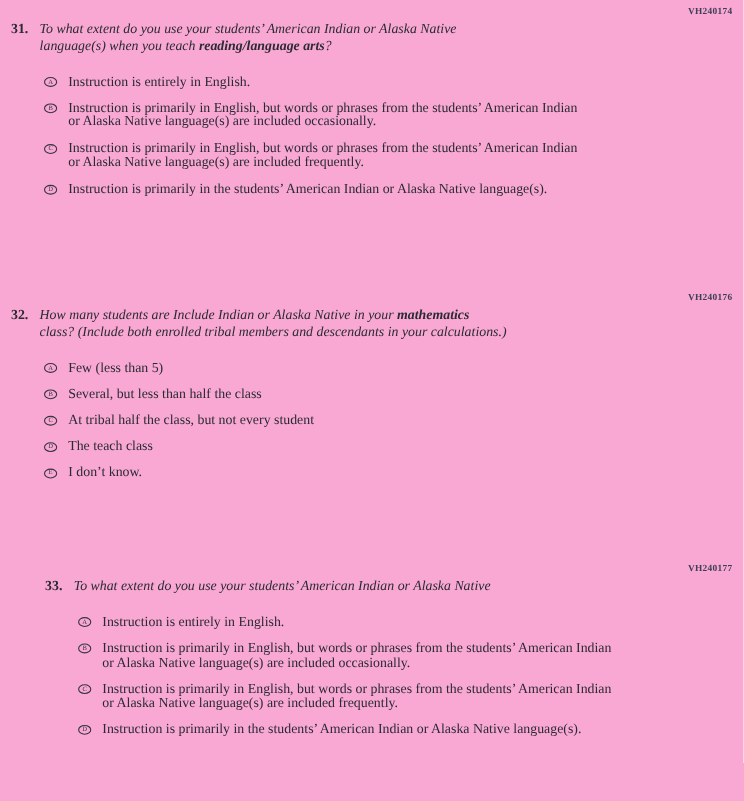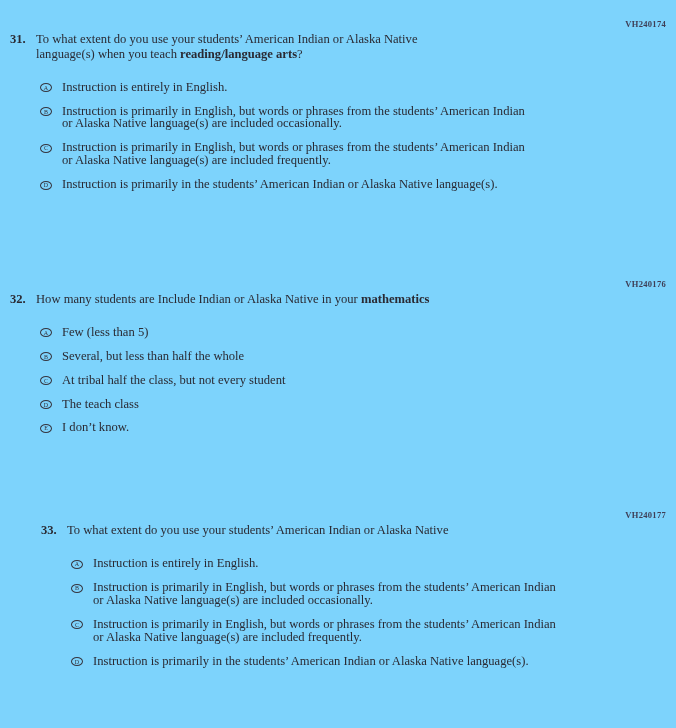--- a/index.html
+++ b/index.html
@@ -5,26 +5,25 @@
 <style>
   html, body {
     margin: 0;
     padding: 0;
     background: #ffffff;
   }
   .page {
     position: relative;
     width: 676px;
     height: 728px;
-    background: #7dd3fc;
+    background: #f9a8d4;
     font-family: "Liberation Serif", "DejaVu Serif", serif;
     color: #2a2a33;
     overflow: hidden;
     box-sizing: border-box;
-    padding-top: 13px;
   }
   .question-block { }
   .question-block.qb-0 { margin-bottom: 82px; }
   .question-block.qb-1 { margin-bottom: 70px; }
   .question-block.qb-2 { margin-bottom: 0; margin-left: 31px; }
   .code-row {
     text-align: right;
     padding-right: 10px;
     height: 11px;
     margin-bottom: 8px;
@@ -45,20 +44,21 @@
     font-weight: bold;
     font-size: 12.6px;
     line-height: 14.8px;
   }
   .q-prompt {
     font-size: 12.6px;
   }
   .p-line {
     line-height: 14.8px;
     white-space: nowrap;
+    font-style: italic;
   }
   .options {
     margin-left: 40px;
     margin-top: 19px;
   }
   .opt {
     display: flex;
     align-items: flex-start;
     margin-bottom: 11px;
     cursor: pointer;
@@ -149,38 +149,39 @@
   </section>
 
   <section class="question-block qb-1">
     <div class="code-row">
       <span class="code">VH240176</span>
     </div>
     <div class="q-row">
       <span class="q-num">32.</span>
       <div class="q-prompt">
             <div class="p-line"><span>How many students are Include Indian or Alaska Native in your </span><b>mathematics</b></div>
+            <div class="p-line"><span>class? (Include both enrolled tribal members and descendants in your calculations.)</span></div>
           </div>
     </div>
     <div class="options">
   <div class="opt">
     <span class="bubble">
               <span class="bubble-letter">A</span>
             </span>
     <span class="opt-text">
               <span class="o-line">Few (less than 5)</span>
             </span>
   </div>
 
   <div class="opt">
     <span class="bubble">
               <span class="bubble-letter">B</span>
             </span>
     <span class="opt-text">
-              <span class="o-line">Several, but less than half the whole</span>
+              <span class="o-line">Several, but less than half the class</span>
             </span>
   </div>
 
   <div class="opt">
     <span class="bubble">
               <span class="bubble-letter">C</span>
             </span>
     <span class="opt-text">
               <span class="o-line">At tribal half the class, but not every student</span>
             </span>

